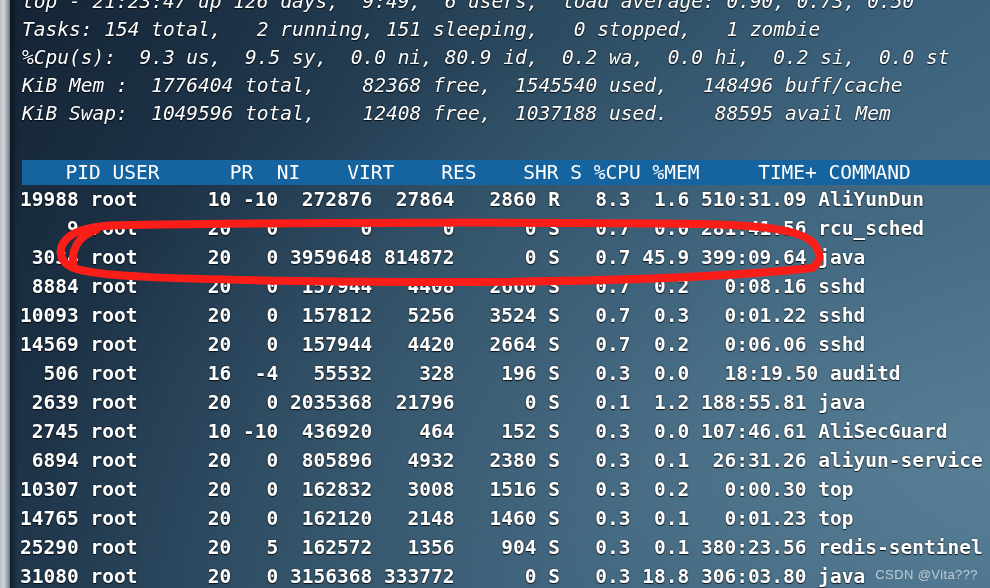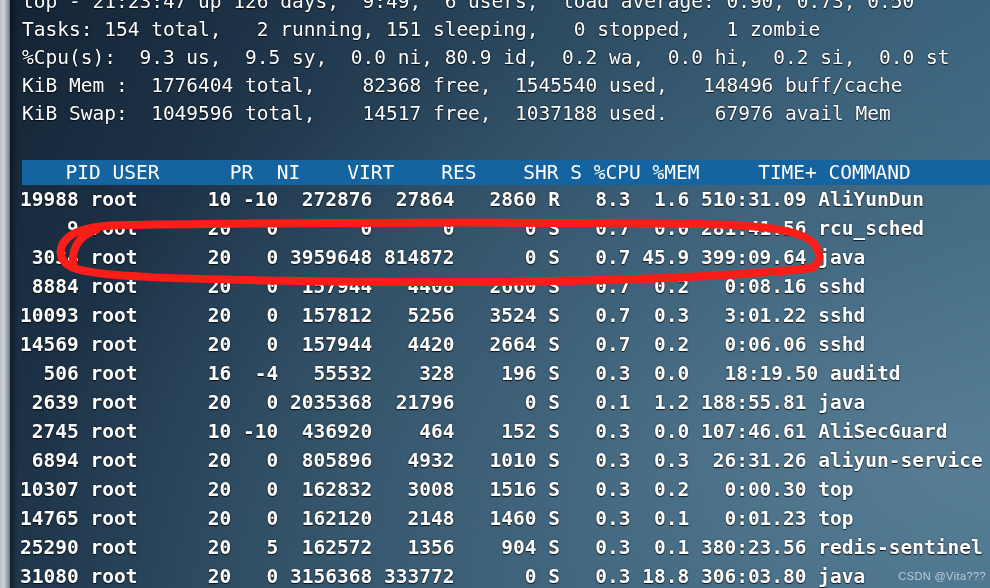--- a/index.html
+++ b/index.html
@@ -38,20 +38,21 @@
     z-index: 6;
   }
 
   
   #summary {
     position: absolute;
     left: 0; top: 0;
     width: 990px;
     padding-left: 22px;
     z-index: 2;
+    font-style: italic;
   }
   .sline {
     height: 28px;
     line-height: 28px;
     font-size: 19.5px;
     letter-spacing: 0px;
     color: #ffffff;
     white-space: pre;
     text-shadow: 0 1px 1px rgba(0,0,0,0.75), 0 0 2px rgba(0,0,0,0.55);
   }
@@ -91,61 +92,61 @@
     position: absolute;
     left: 0; top: 0;
     width: 990px; height: 588px;
     z-index: 5;
     pointer-events: none;
   }
 
   
   #watermark {
     position: absolute;
-    right: 4px;
+    right: 12px;
     bottom: 6px;
     z-index: 7;
     font-family: "Liberation Sans", sans-serif;
-    font-size: 11px;
+    font-size: 13px;
     color: rgba(216,226,232,0.78);
     letter-spacing: 0.4px;
     white-space: pre;
   }
 </style>
 </head>
 <body>
 
 <div id="screen">
 
   <div id="edge-strip"></div>
   <div id="edge-shadow"></div>
 
   <div id="summary">
     <div class="sline">top - 21:23:47 up 126 days,  9:49,  6 users,  load average: 0.90, 0.73, 0.50</div>
     <div class="sline">Tasks: 154 total,   2 running, 151 sleeping,   0 stopped,   1 zombie</div>
     <div class="sline">%Cpu(s):  9.3 us,  9.5 sy,  0.0 ni, 80.9 id,  0.2 wa,  0.0 hi,  0.2 si,  0.0 st</div>
     <div class="sline">KiB Mem :  1776404 total,    82368 free,  1545540 used,   148496 buff/cache</div>
-    <div class="sline">KiB Swap:  1049596 total,    14517 free,  1037188 used.    67976 avail Mem</div>
+    <div class="sline">KiB Swap:  1049596 total,    12408 free,  1037188 used.    88595 avail Mem</div>
   </div>
 
   <div id="table">
     <div id="thead">
       <div class="row">  PID USER      PR  NI    VIRT    RES    SHR S %CPU %MEM     TIME+ COMMAND</div>
     </div>
     <div id="tbody">
         <div class="row body-row">19988 root      10 -10  272876  27864   2860 R   8.3  1.6 510:31.09 AliYunDun</div>
         <div class="row body-row">    9 root      20   0       0      0      0 S   0.7  0.0 281:41.56 rcu_sched</div>
         <div class="row body-row"> 3034 root      20   0 3959648 814872      0 S   0.7 45.9 399:09.64 java</div>
         <div class="row body-row"> 8884 root      20   0  157944   4408   2660 S   0.7  0.2   0:08.16 sshd</div>
-        <div class="row body-row">10093 root      20   0  157812   5256   3524 S   0.7  0.3   3:01.22 sshd</div>
+        <div class="row body-row">10093 root      20   0  157812   5256   3524 S   0.7  0.3   0:01.22 sshd</div>
         <div class="row body-row">14569 root      20   0  157944   4420   2664 S   0.7  0.2   0:06.06 sshd</div>
         <div class="row body-row">  506 root      16  -4   55532    328    196 S   0.3  0.0   18:19.50 auditd</div>
         <div class="row body-row"> 2639 root      20   0 2035368  21796      0 S   0.1  1.2 188:55.81 java</div>
         <div class="row body-row"> 2745 root      10 -10  436920    464    152 S   0.3  0.0 107:46.61 AliSecGuard</div>
-        <div class="row body-row"> 6894 root      20   0  805896   4932   1010 S   0.3  0.3  26:31.26 aliyun-service</div>
+        <div class="row body-row"> 6894 root      20   0  805896   4932   2380 S   0.3  0.1  26:31.26 aliyun-service</div>
         <div class="row body-row">10307 root      20   0  162832   3008   1516 S   0.3  0.2   0:00.30 top</div>
         <div class="row body-row">14765 root      20   0  162120   2148   1460 S   0.3  0.1   0:01.23 top</div>
         <div class="row body-row">25290 root      20   5  162572   1356    904 S   0.3  0.1 380:23.56 redis-sentinel</div>
         <div class="row body-row">31080 root      20   0 3156368 333772      0 S   0.3 18.8 306:03.80 java</div>
       </div>
   </div>
 
   <svg id="annotation" viewBox="0 0 990 588" preserveAspectRatio="none">
     <path d="M 812,268
              C 700,280 520,284 300,281

